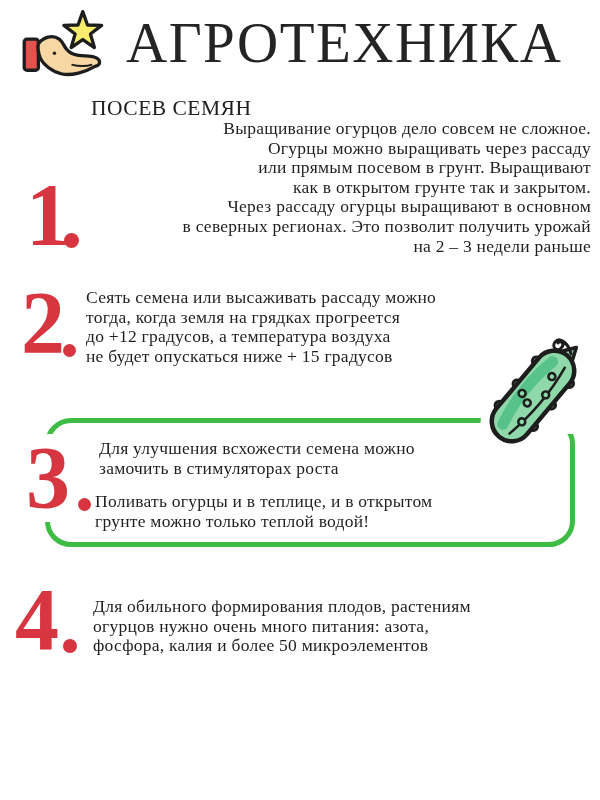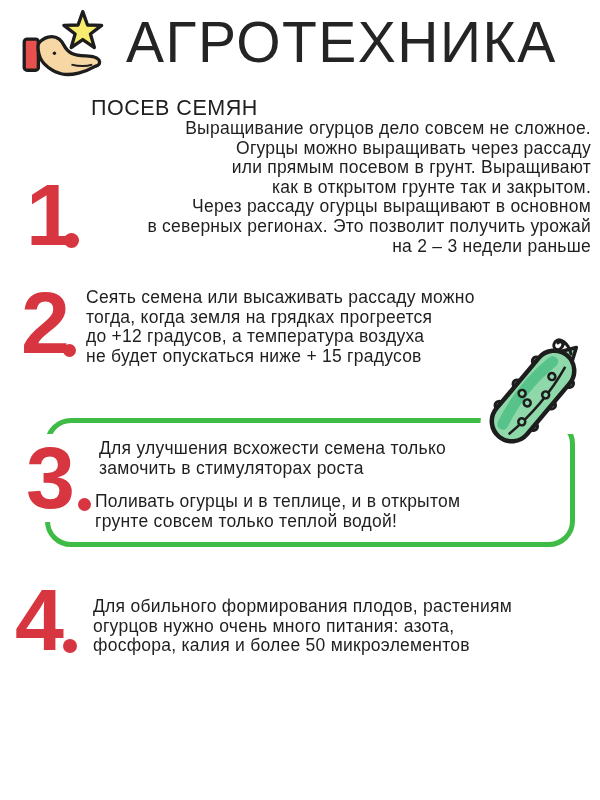--- a/index.html
+++ b/index.html
@@ -8,21 +8,21 @@
     --text-ink:#1f1f1f;
     --cucumber-light:#8fd8aa;
     --cucumber-dark:#57c289;
     --star-yellow:#f7ec6d;
     --hand-skin:#f7d7a4;
     --cuff-red:#e8504e;
   }
   html,body{margin:0;padding:0;background:#e9e9e9;}
   .page{
     position:relative;width:600px;height:800px;background:#ffffff;
-    font-family:Liberation Sans, sans-serif;color:var(--text-ink);
+    font-family:Liberation Serif, serif;color:var(--text-ink);
     overflow:hidden;margin:0 auto;
   }
   .title{
     position:absolute;left:126px;top:14px;width:460px;
     font-size:57px;line-height:1;letter-spacing:1.5px;color:#242424;
     white-space:nowrap;
   }
   .hero-icon{position:absolute;left:12px;top:6px;width:100px;height:85px;}
   .sec-heading{
     position:absolute;font-size:21.5px;letter-spacing:.5px;color:#202020;
@@ -85,24 +85,24 @@
 
   <div class="body-text" style="left:86px;top:288px;">Сеять семена или высаживать рассаду можно
 тогда, когда земля на грядках прогреется
 до +12 градусов, а температура воздуха
 не будет опускаться ниже + 15 градусов</div>
   <div class="big-num" style="left:21px;top:279px;">2</div>
   <div class="num-dot" style="left:63px;top:344px;width:13px;height:13px;"></div>
 
   <div class="rec-box"></div>
   <div class="corner-patch"></div>
-  <div class="body-text" style="left:99px;top:439px;">Для улучшения всхожести семена только
+  <div class="body-text" style="left:99px;top:439px;">Для улучшения всхожести семена можно
 замочить в стимуляторах роста</div>
   <div class="body-text" style="left:95px;top:492px;">Поливать огурцы и в теплице, и в открытом
-грунте совсем только теплой водой!</div>
+грунте можно только теплой водой!</div>
   <div class="big-num masked" style="left:26px;top:434px;">3</div>
   <div class="num-dot" style="left:78px;top:498px;width:13px;height:13px;"></div>
 
   <svg class="cucumber" viewBox="0 0 125 128" aria-hidden="true">
     <g transform="rotate(130 55 66)">
       <rect class="halo" x="0" y="44" width="112" height="44" rx="22" stroke-width="16"></rect>
       <g>
         <circle class="cuke-body" stroke-width="3" cx="22" cy="46" r="4"></circle>
         <circle class="cuke-body" stroke-width="3" cx="50" cy="46" r="4"></circle>
         <circle class="cuke-body" stroke-width="3" cx="78" cy="46" r="4"></circle>

